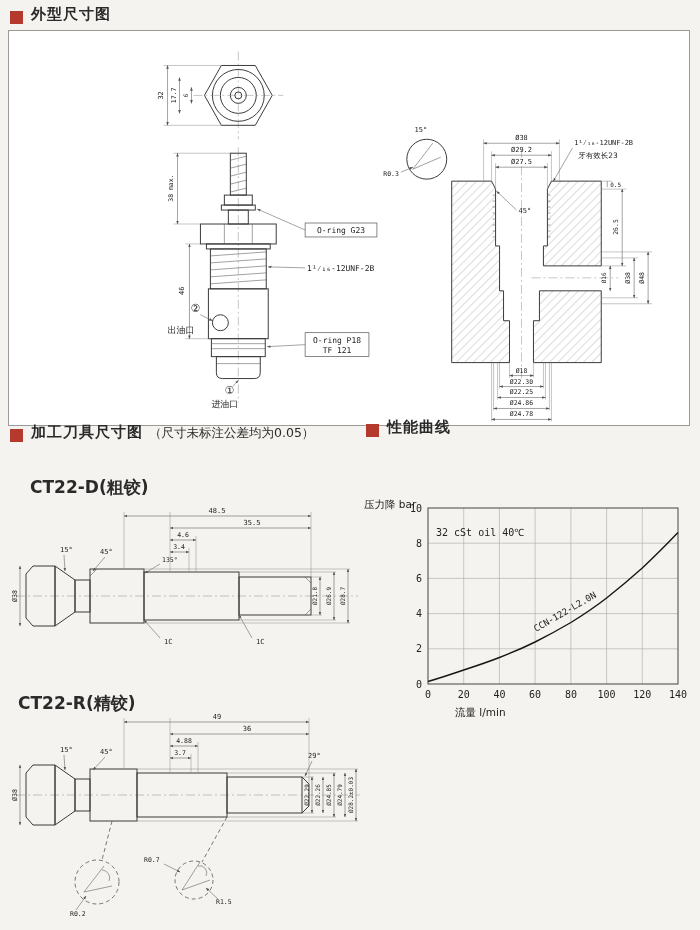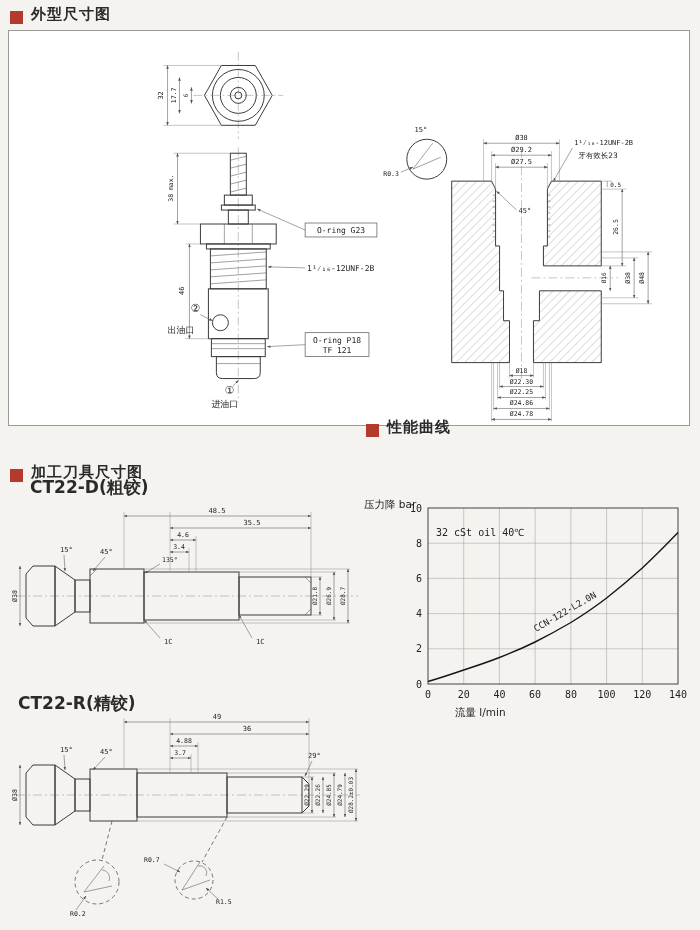--- a/index.html
+++ b/index.html
@@ -233,23 +233,24 @@
       <line class="dim" x1="487" y1="378" x2="543" y2="378" marker-start="url(#ar)" marker-end="url(#ar)"></line>
       <text class="dt dt65" x="515" y="375" text-anchor="middle">Ø24.86</text>
 
       <line class="ext" x1="485" y1="332" x2="485" y2="391"></line>
       <line class="ext" x1="545" y1="332" x2="545" y2="391"></line>
       <line class="dim" x1="485" y1="389" x2="545" y2="389" marker-start="url(#ar)" marker-end="url(#ar)"></line>
       <text class="dt dt65" x="515" y="386" text-anchor="middle">Ø24.78</text>
     </g>
   </svg>
 
-  <div class="hdr" style="left:10px;top:464px">
+  <div class="hdr" style="left:10px;top:424px">
     <span class="bullet"></span>
     <span class="hdr-title">加工刀具尺寸图</span>
+    <span class="hdr-note">（尺寸未标注公差均为0.05）</span>
   </div>
 
   <div class="hdr" style="left:366px;top:419px">
     <span class="bullet"></span>
     <span class="hdr-title">性能曲线</span>
   </div>
 
   <div class="tool-title" style="left:30px;top:476px">CT22-D(粗铰)</div>
 
   <svg style="left:12px;top:496px" width="350" height="190" viewBox="0 0 350 190">

